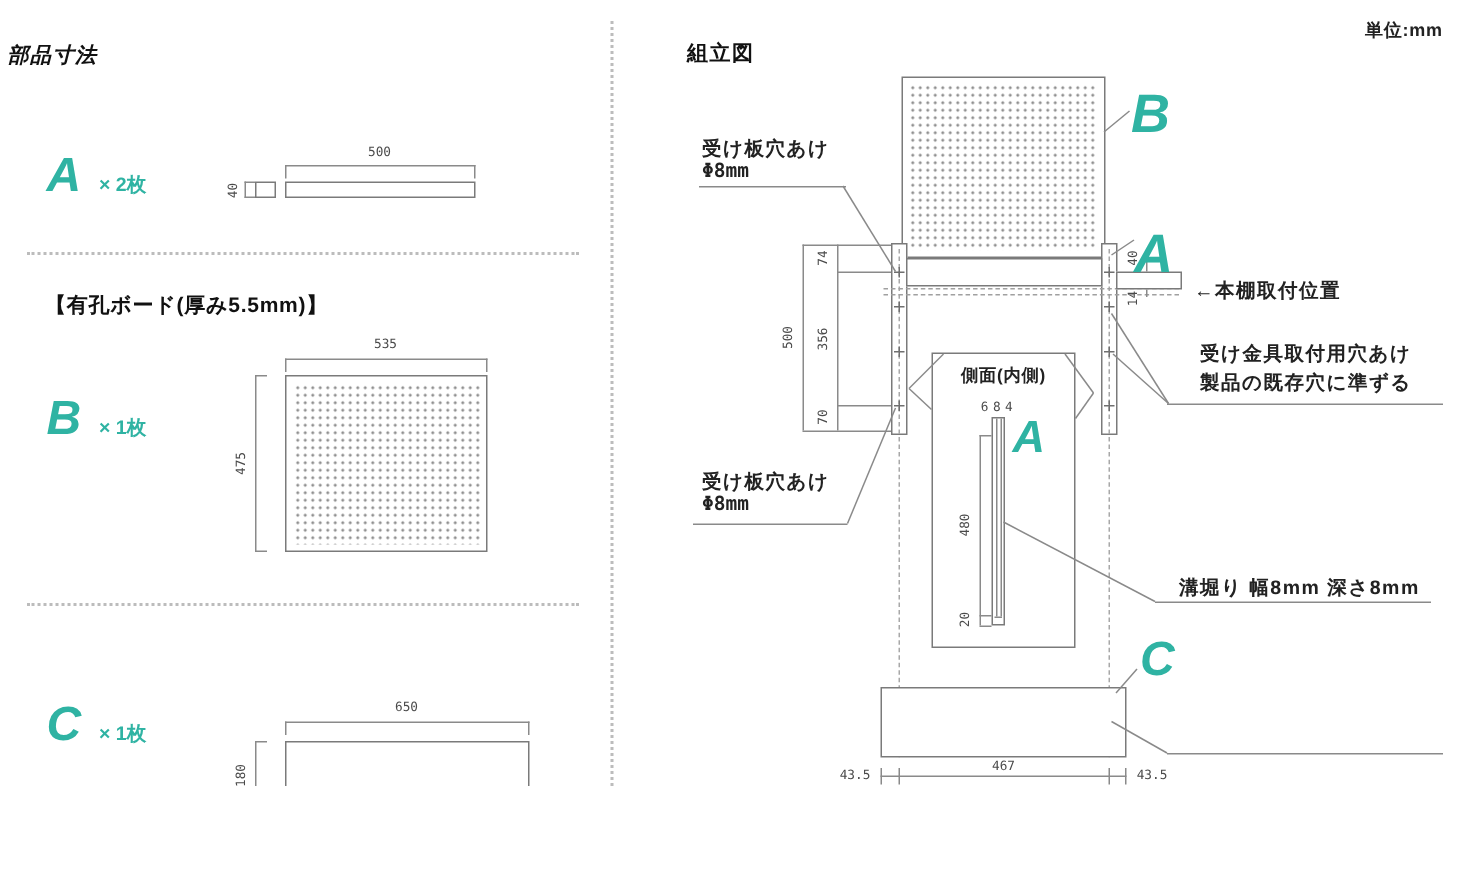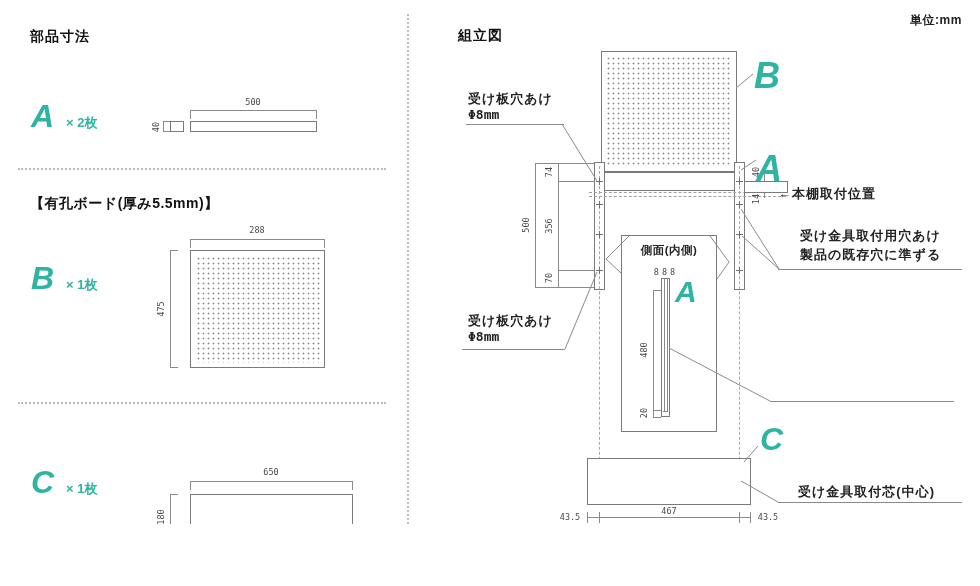--- a/index.html
+++ b/index.html
@@ -32,21 +32,21 @@
   .hole::before{content:"";position:absolute;left:3px;top:0;width:1px;height:7px;background:#6f6f6f;}
   .hole::after{content:"";position:absolute;top:3px;left:0;width:7px;height:1px;background:#6f6f6f;}
   svg.leaders{position:absolute;left:0;top:0;pointer-events:none;}
 </style>
 </head>
 <body>
 
 <div class="canvas" style="--accent: #2FB3A3;">
 
   <div class="small-annot" style="left:910px;top:12px;font-weight:600;font-size:12px;">単位:mm</div>
-  <div class="title" style="left:30px;top:28px;">部品寸法</div>
+  <div class="title" style="left:5px;top:28px;font-style:italic;">部品寸法</div>
   <div class="title" style="left:458px;top:27px;">組立図</div>
 
   <div class="hsep" style="left:18px;top:168px;width:368px;"></div>
   <div class="hsep" style="left:18px;top:402px;width:368px;"></div>
   <div class="vsep" style="left:407px;top:14px;height:558px;"></div>
 
   <div class="letter" style="left:31px;top:100px;font-size:32px;">A</div>
   <div class="qty" style="left:66px;top:114px;">× 2枚</div>
   <div class="dimh" style="left:253px;top:102px;">500</div>
   <div class="hl" style="left:190px;top:110px;width:127px;"></div>
@@ -55,21 +55,21 @@
   <div class="rect" style="left:170px;top:121px;width:14px;height:11px;"></div>
   <div class="rect" style="left:190px;top:121px;width:127px;height:11px;"></div>
   <div class="vl" style="left:163px;top:121px;height:11px;"></div>
   <div class="hl" style="left:163px;top:121px;width:7px;"></div>
   <div class="hl" style="left:163px;top:131px;width:7px;"></div>
   <div class="dimv" style="left:156px;top:127px;">40</div>
 
   <div class="heading" style="left:30px;top:195px;">【有孔ボード(厚み5.5mm)】</div>
   <div class="letter" style="left:31px;top:262px;font-size:32px;">B</div>
   <div class="qty" style="left:66px;top:276px;">× 1枚</div>
-  <div class="dimh" style="left:257px;top:230px;">288</div>
+  <div class="dimh" style="left:257px;top:230px;">535</div>
   <div class="hl" style="left:190px;top:239px;width:135px;"></div>
   <div class="vl" style="left:190px;top:239px;height:9px;"></div>
   <div class="vl" style="left:324px;top:239px;height:9px;"></div>
   <div class="rect" style="left:190px;top:250px;width:135px;height:118px;"></div>
   <div class="dots" style="left:196px;top:256px;width:124px;height:107px;"></div>
   <div class="vl" style="left:170px;top:250px;height:118px;"></div>
   <div class="hl" style="left:170px;top:250px;width:8px;"></div>
   <div class="hl" style="left:170px;top:367px;width:8px;"></div>
   <div class="dimv" style="left:161px;top:309px;">475</div>
 
@@ -121,21 +121,21 @@
   <div class="dimv" style="left:549px;top:226px;">356</div>
   <div class="dimv" style="left:549px;top:278px;">70</div>
 
   <div class="vl" style="left:764px;top:168px;height:13px;"></div>
   <div class="vl" style="left:764px;top:193px;height:5px;"></div>
   <div class="dimv" style="left:756px;top:172px;">40</div>
   <div class="dimv" style="left:756px;top:199px;">14</div>
 
   <div class="rect" style="left:621px;top:235px;width:96px;height:197px;"></div>
   <div class="small-annot ctr" style="left:669px;top:243px;">側面(内側)</div>
-  <div class="dimh" style="left:666px;top:272px;letter-spacing:3px;">888</div>
+  <div class="dimh" style="left:666px;top:272px;letter-spacing:3px;">684</div>
 
   <div class="rect" style="left:661px;top:278px;width:9px;height:139px;"></div>
   <div class="vl" style="left:664px;top:279px;height:132px;"></div>
   <div class="vl" style="left:667px;top:279px;height:132px;"></div>
   <div class="hl" style="left:663px;top:411px;width:5px;"></div>
 
   <div class="vl" style="left:653px;top:290px;height:120px;"></div>
   <div class="hl" style="left:653px;top:290px;width:8px;"></div>
   <div class="hl" style="left:653px;top:410px;width:8px;"></div>
   <div class="vl" style="left:653px;top:410px;height:7px;"></div>
@@ -164,29 +164,29 @@
   <div class="letter" style="left:760px;top:423px;font-size:32px;">C</div>
 
   <div class="annot" style="left:468px;top:90px;">受け板穴あけ</div>
   <div class="annot" style="left:468px;top:107px;font-family:'DejaVu Sans Mono',monospace;letter-spacing:0;">Φ8mm</div>
   <div class="hl" style="left:466px;top:124px;width:98px;"></div>
 
   <div class="annot" style="left:468px;top:312px;">受け板穴あけ</div>
   <div class="annot" style="left:468px;top:329px;font-family:'DejaVu Sans Mono',monospace;letter-spacing:0;">Φ8mm</div>
   <div class="hl" style="left:462px;top:349px;width:103px;"></div>
 
-  <div class="annot" style="left:778px;top:185px;text-align:center;">←本棚取付位置</div>
+  <div class="annot" style="left:796px;top:185px;text-align:center;">←本棚取付位置</div>
 
   <div class="annot" style="left:800px;top:227px;">受け金具取付用穴あけ</div>
   <div class="annot" style="left:800px;top:246px;">製品の既存穴に準ずる</div>
   <div class="hl" style="left:778px;top:269px;width:184px;"></div>
 
+  <div class="annot" style="left:786px;top:383px;">溝堀り 幅8mm 深さ8mm</div>
   <div class="hl" style="left:770px;top:401px;width:184px;"></div>
 
-  <div class="annot" style="left:798px;top:483px;">受け金具取付芯(中心)</div>
   <div class="hl" style="left:778px;top:502px;width:184px;"></div>
 
   <svg class="leaders" width="980" height="586" viewBox="0 0 980 586">
     <g stroke="#8a8a8a" stroke-width="1" fill="none">
       <line x1="736" y1="88" x2="753" y2="74"></line>
       <line x1="741" y1="170" x2="756" y2="160"></line>
       <line x1="562" y1="124" x2="597" y2="181"></line>
       <line x1="565" y1="349" x2="597" y2="272"></line>
       <line x1="741" y1="209" x2="779" y2="269"></line>
       <line x1="742" y1="236" x2="779" y2="269"></line>

